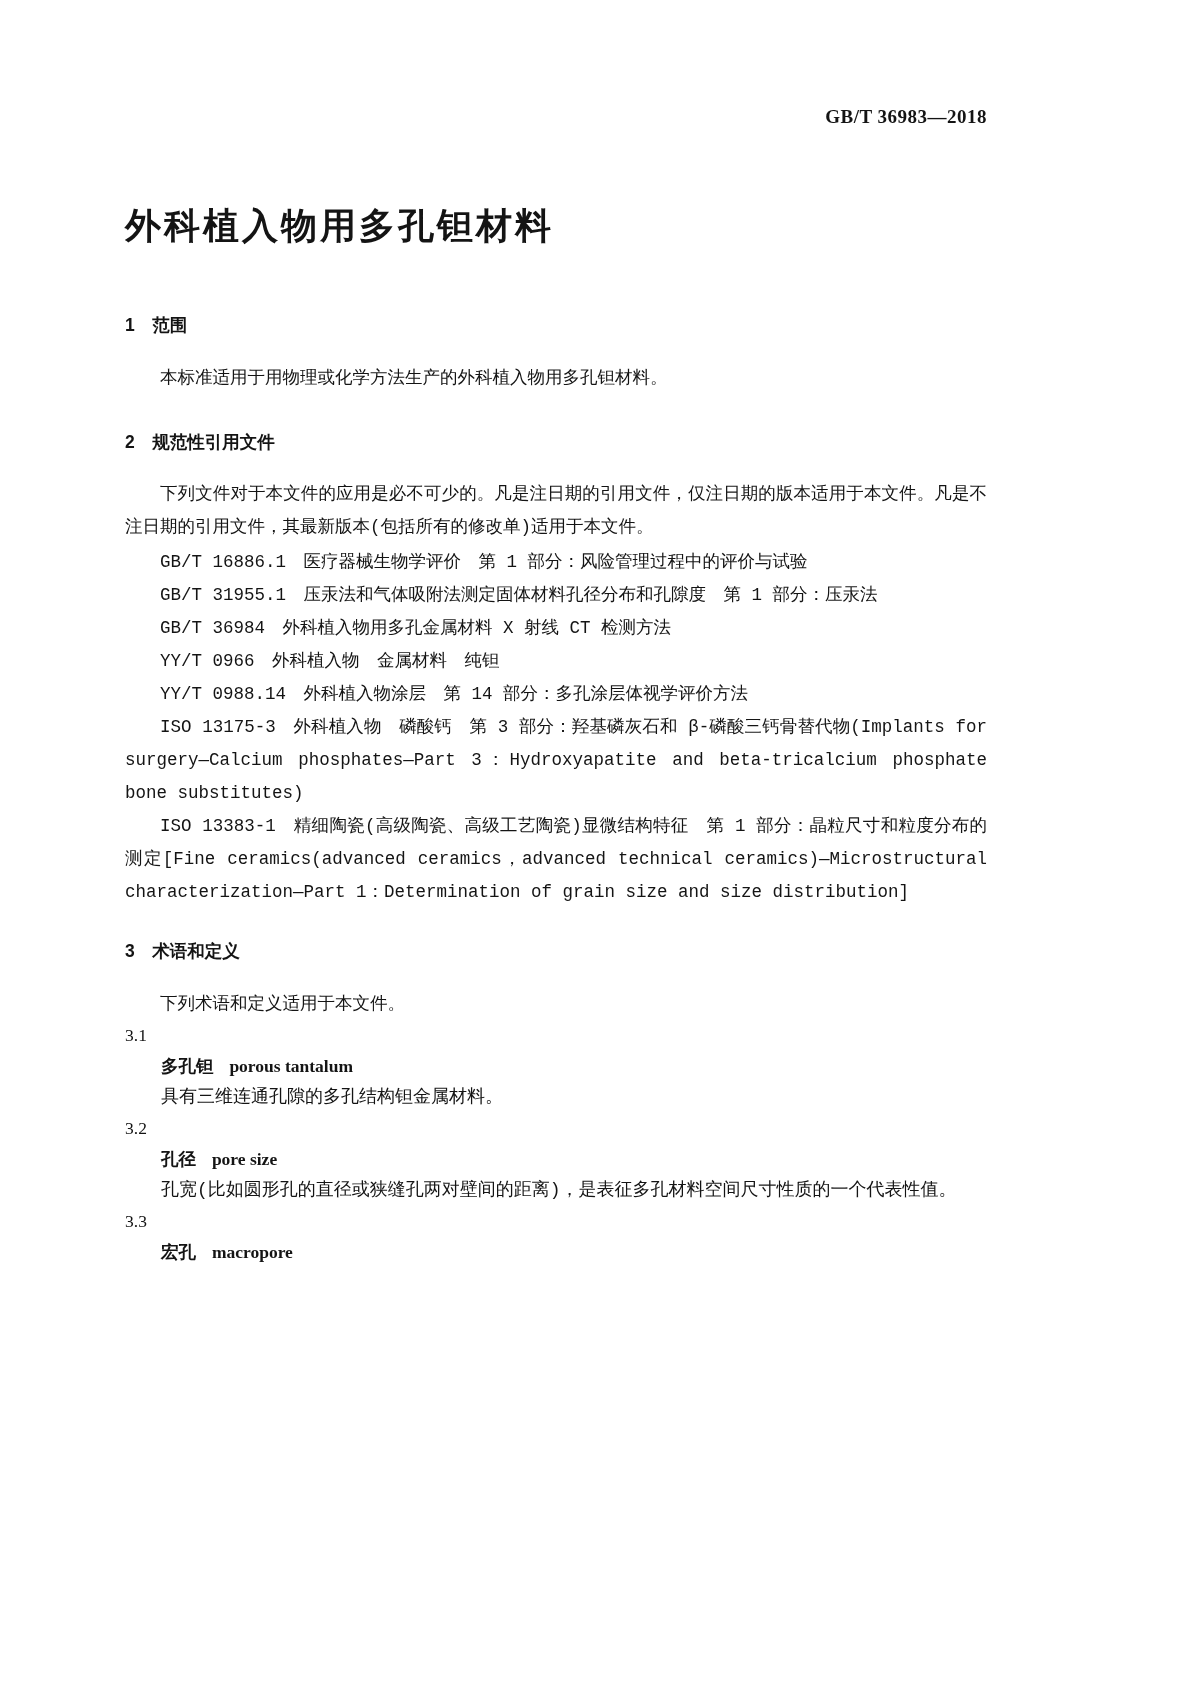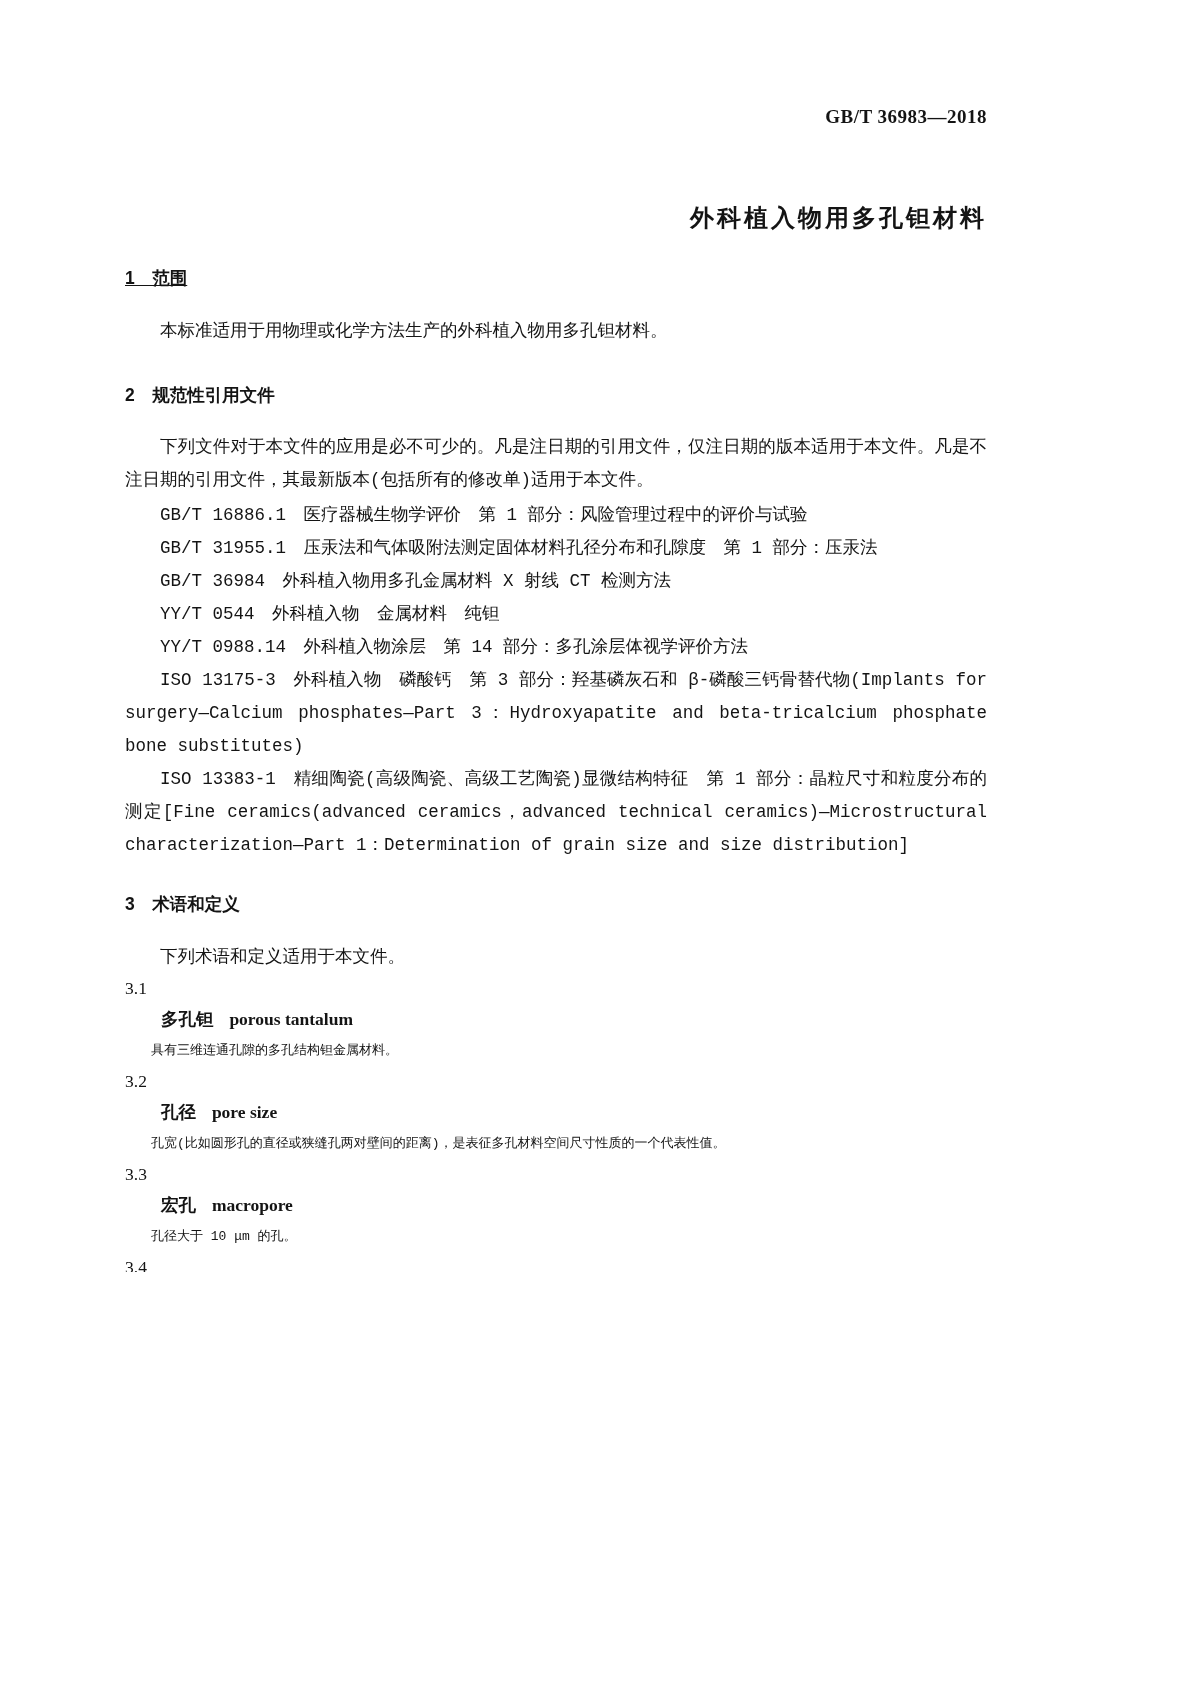--- a/index.html
+++ b/index.html
@@ -25,33 +25,33 @@
   .doc-number {
     margin-top: 106px;
     text-align: right;
     font-family: "Liberation Serif", serif;
     font-weight: bold;
     font-size: 19px;
     letter-spacing: 0.5px;
   }
   .doc-title {
     margin-top: 74px;
-    text-align: right;
+    text-align: left;
     font-family: "Liberation Sans", "DejaVu Sans", sans-serif;
     font-weight: bold;
-    font-size: 24px;
+    font-size: 36px;
     letter-spacing: 3px;
   }
   .sec-heading {
     font-family: "Liberation Sans", "DejaVu Sans", sans-serif;
     font-weight: bold;
     font-size: 17.5px;
     line-height: 24px;
   }
-  #sec1-heading { margin-top: 32px; text-decoration: underline; }
+  #sec1-heading { margin-top: 62px; }
   #sec2-heading { margin-top: 36px; }
   #sec3-heading { margin-top: 30px; }
   .body-text {
     font-size: 17.5px;
     line-height: 33px;
   }
   p { margin: 0; }
   .indent { text-indent: 2em; }
   .just { text-align: justify; font-family: Liberation Mono, monospace; }
   .after-heading { margin-top: 24px; }
@@ -71,21 +71,21 @@
     font-weight: bold;
     font-size: 17.5px;
   }
   .term-en {
     font-family: "Liberation Serif", serif;
     font-weight: bold;
     font-size: 17.5px;
     margin-left: 16px;
   }
   .term-def {
-    font-size: 13px;
+    font-size: 18px;
     line-height: 31px;
   }
   .page-number {
     position: absolute;
     left: 946px;
     top: 1552px;
     font-size: 17px;
     font-family: "Liberation Serif", serif;
   }
 </style>
@@ -104,21 +104,21 @@
       <p class="indent">本标准适用于用物理或化学方法生产的外科植入物用多孔钽材料。</p>
     </div>
 
     <div class="sec-heading" id="sec2-heading">2　规范性引用文件</div>
     <div class="body-text after-heading">
       <p class="indent just">下列文件对于本文件的应用是必不可少的。凡是注日期的引用文件，仅注日期的版本适用于本文件。凡是不注日期的引用文件，其最新版本(包括所有的修改单)适用于本文件。</p>
       <div class="refs">
         <p class="indent just">GB/T 16886.1　医疗器械生物学评价　第 1 部分：风险管理过程中的评价与试验</p>
         <p class="indent just">GB/T 31955.1　压汞法和气体吸附法测定固体材料孔径分布和孔隙度　第 1 部分：压汞法</p>
         <p class="indent just">GB/T 36984　外科植入物用多孔金属材料 X 射线 CT 检测方法</p>
-        <p class="indent just">YY/T 0544　外科植入物　金属材料　纯钽</p>
+        <p class="indent just">YY/T 0966　外科植入物　金属材料　纯钽</p>
         <p class="indent just">YY/T 0988.14　外科植入物涂层　第 14 部分：多孔涂层体视学评价方法</p>
         <p class="indent just">ISO 13175-3　外科植入物　磷酸钙　第 3 部分：羟基磷灰石和 β-磷酸三钙骨替代物(Implants for surgery—Calcium phosphates—Part 3：Hydroxyapatite and beta-tricalcium phosphate bone substitutes)</p>
         <p class="indent just">ISO 13383-1　精细陶瓷(高级陶瓷、高级工艺陶瓷)显微结构特征　第 1 部分：晶粒尺寸和粒度分布的测定[Fine ceramics(advanced ceramics，advanced technical ceramics)—Microstructural characterization—Part 1：Determination of grain size and size distribution]</p>
       </div>
     </div>
 
     <div class="sec-heading" id="sec3-heading">3　术语和定义</div>
     <div class="body-text after-heading">
       <p class="indent">下列术语和定义适用于本文件。</p>
 

